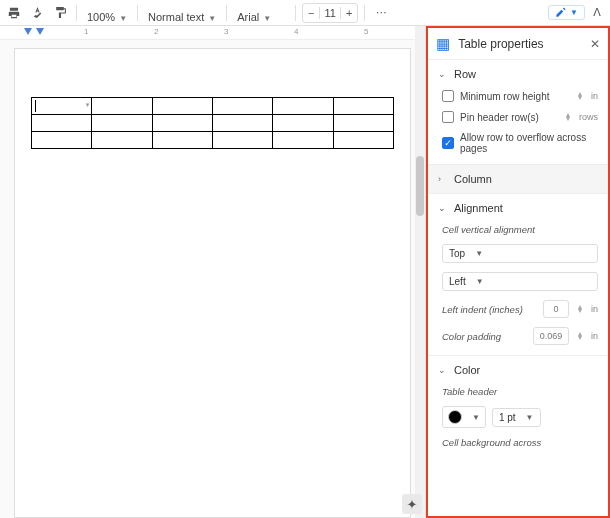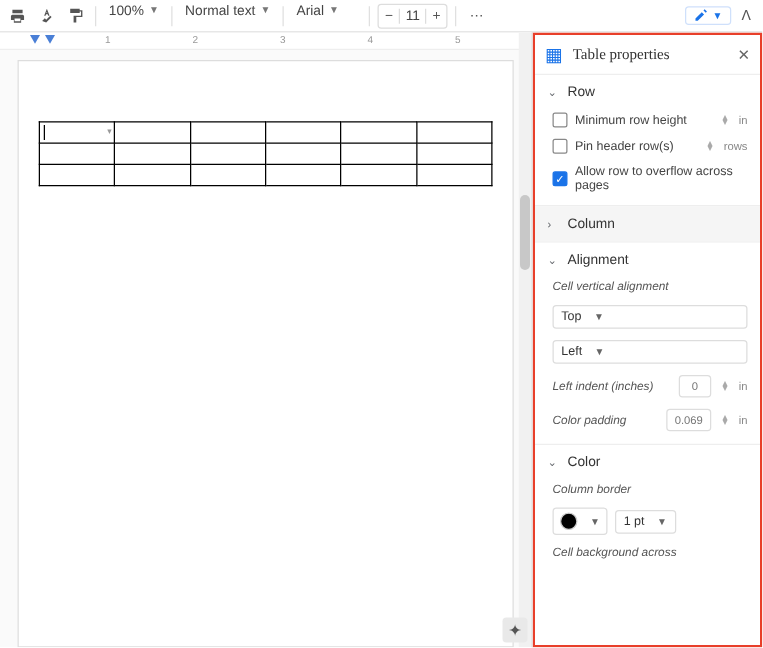--- a/index.html
+++ b/index.html
@@ -1,21 +1,21 @@
 <!DOCTYPE html>
 <html><head>
 <meta charset="utf-8">
 <style>
 * { box-sizing: border-box; margin: 0; padding: 0; font-family: Arial, sans-serif; }
 body { width: 610px; height: 518px; overflow: hidden; background: #fff; font-size: 11px; color: #444; }
 .app { display: flex; flex-direction: column; height: 100%; }
 .toolbar { display: flex; align-items: center; height: 26px; padding: 0 4px; border-bottom: 1px solid #e0e0e0; gap: 3px; }
 .tb-btn { width: 20px; height: 20px; display: flex; align-items: center; justify-content: center; color: #555; cursor: pointer; border-radius: 3px; }
 .tb-sep { width: 1px; height: 16px; background: #e0e0e0; margin: 0 3px; }
-.tb-drop { display: flex; align-items: flex-start; gap: 4px; padding: 0 4px; height: 20px; color: #444; cursor: pointer; font-size: 11px; }
+.tb-drop { display: flex; align-items: flex-end; gap: 4px; padding: 0 4px; height: 20px; color: #444; cursor: pointer; font-size: 11px; }
 .tb-drop .chev { font-size: 8px; color: #777; }
 .tb-fontsize { display: flex; align-items: center; border: 1px solid #ddd; border-radius: 3px; height: 20px; }
 .tb-fontsize .pm { width: 16px; text-align: center; cursor: pointer; color: #555; }
 .tb-fontsize .val { width: 22px; text-align: center; border-left: 1px solid #ddd; border-right: 1px solid #ddd; font-size: 11px; }
 .tb-edit { border: 1px solid #cfe0fb; border-radius: 3px; padding: 1px 6px; display: flex; align-items: center; gap: 4px; color: #1a73e8; cursor: pointer; font-size: 11px; }
 .tb-chev { width: 18px; text-align: center; color: #555; cursor: pointer; font-size: 11px; }
 .main { flex: 1; display: flex; overflow: hidden; }
 .doc-area { flex: 1; position: relative; background: #fafafa; border-right: 1px solid #e0e0e0; overflow: hidden; }
 .ruler { height: 14px; background: #fff; border-bottom: 1px solid #eee; position: relative; font-size: 8px; color: #999; }
 .ruler-grad { position: absolute; left: 14px; right: 14px; top: 0; bottom: 0; }
@@ -25,21 +25,21 @@
 .doc-table { border-collapse: collapse; width: 100%; }
 .doc-table td { border: 1px solid #000; height: 17px; position: relative; }
 .cursor { position: absolute; left: 3px; top: 2px; width: 1px; height: 12px; background: #000; }
 .cell-menu { position: absolute; right: 2px; top: 3px; font-size: 7px; color: #999; }
 .scroll-track { position: absolute; right: 0; top: 0; bottom: 0; width: 10px; background: #f1f1f1; }
 .scroll-thumb { position: absolute; top: 130px; width: 8px; left: 1px; height: 60px; background: #c8c8c8; border-radius: 4px; }
 .explore { position: absolute; right: 3px; bottom: 4px; width: 20px; height: 20px; background: #e9e9e9; border-radius: 3px; display: flex; align-items: center; justify-content: center; color: #555; font-size: 13px; cursor: pointer; }
 .panel { width: 184px; border: 2px solid #e83f2a; display: flex; flex-direction: column; background: #fff; font-size: 10.5px; color: #3c4043; overflow-y: auto; }
 .panel-hd { display: flex; align-items: center; height: 32px; padding: 0 8px; gap: 8px; border-bottom: 1px solid #eee; }
 .panel-hd .ticon { color: #1a73e8; font-size: 15px; }
-.panel-hd .title { flex: 1; font-size: 12px; color: #333; font-family: Liberation Serif, serif; }
+.panel-hd .title { flex: 1; font-size: 12px; color: #333; }
 .panel-hd .close { color: #666; cursor: pointer; font-size: 12px; }
 .section { border-bottom: 1px solid #eee; }
 .sec-hd { display: flex; align-items: center; gap: 6px; padding: 8px 10px; cursor: pointer; font-size: 11px; color: #333; }
 .sec-hd.collapsed { background: #f5f5f5; }
 .sec-hd .arrow { font-size: 9px; color: #5f6368; width: 10px; }
 .sec-body { padding: 2px 10px 10px 14px; display: flex; flex-direction: column; gap: 9px; }
 .row-item { display: flex; align-items: center; gap: 6px; font-size: 10px; color: #444; }
 .chk { width: 12px; height: 12px; border: 1.5px solid #888; border-radius: 2px; display: inline-flex; align-items: center; justify-content: center; flex-shrink: 0; }
 .chk.checked { background: #1a73e8; border-color: #1a73e8; color: #fff; font-size: 9px; }
 .inp-small { width: 26px; height: 18px; border: 1px solid #ddd; border-radius: 3px; font-size: 9px; text-align: center; color: #777; }
@@ -225,21 +225,21 @@
           </div>
         </div>
       </div>
 
       <div class="section" style="border-bottom:none">
         <div class="sec-hd">
             <span class="arrow">⌄</span>
             <span>Color</span>
           </div>
         <div class="sec-body">
-          <div class="lbl">Column border</div>
+          <div class="lbl">Table header</div>
           <div class="row-item">
             <div class="sel" style="min-width:auto;padding:3px 5px">
                 <span class="color-swatch"></span>
                 <span class="chev">▼</span>
               </div>
             <div class="sel" style="min-width:auto">
                 <span>1 pt</span>
                 <span class="chev">▼</span>
               </div>
           </div>

